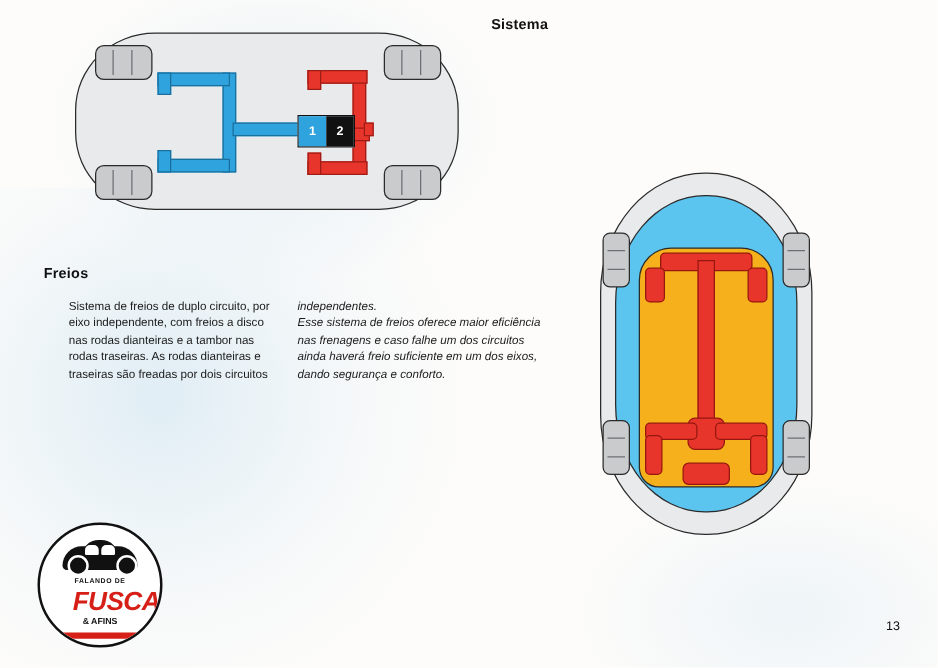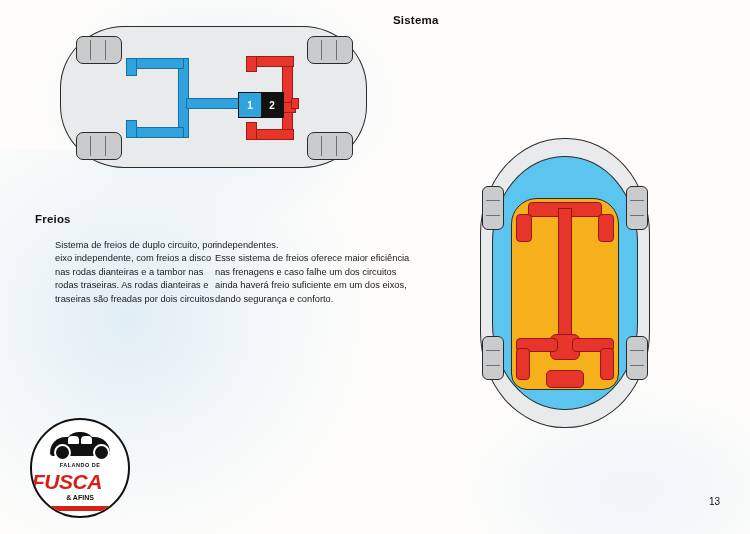--- a/index.html
+++ b/index.html
@@ -81,22 +81,23 @@
     left: 35px; top: 213px;
   }
   #freios-col-1 {
     position: absolute;
     left: 27px; top: 239px;
     width: 170px;
     margin-left: 28px;
   }
   #freios-col-2 {
     position: absolute;
-    left: 215px; top: 239px;
+    left: 238px; top: 239px;
     width: 200px;
+    font-style: italic;
   }
 
   
   #page-number {
     position: absolute;
     right: 30px; bottom: 27px;
     font-size: 10px;
     color: #111;
     text-align: right;
   }
@@ -284,21 +285,21 @@
     left: 0; right: 0; top: 42px;
     text-align: center;
     font-size: 5.5px;
     letter-spacing: 0.5px;
     color: #111;
     font-weight: bold;
   }
   .logo .lg-main {
     position: absolute;
     left: 0; right: 0; top: 50px;
-    text-align: left;
+    text-align: right;
     font-size: 21px;
     font-weight: bold;
     font-style: italic;
     color: #d61f17;
     letter-spacing: -0.5px;
   }
   .logo .lg-sub {
     position: absolute;
     left: 0; right: 0; top: 74px;
     text-align: center;

